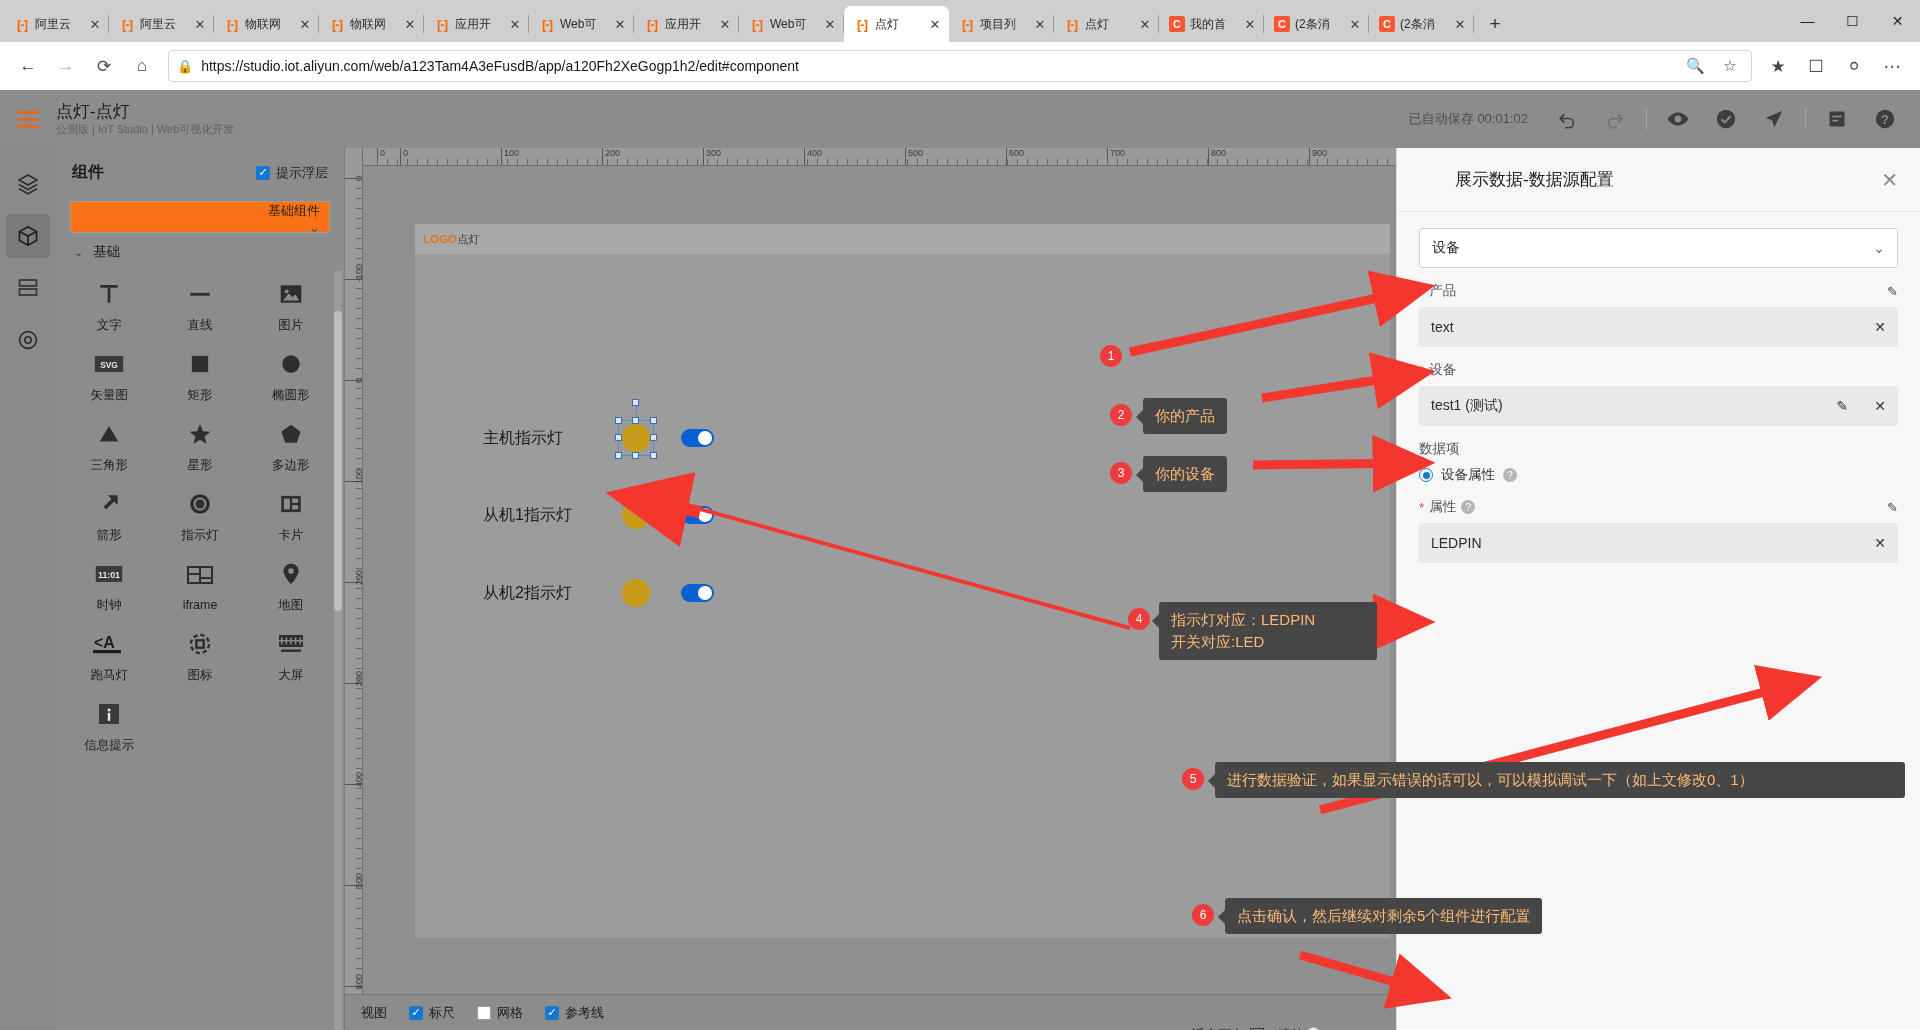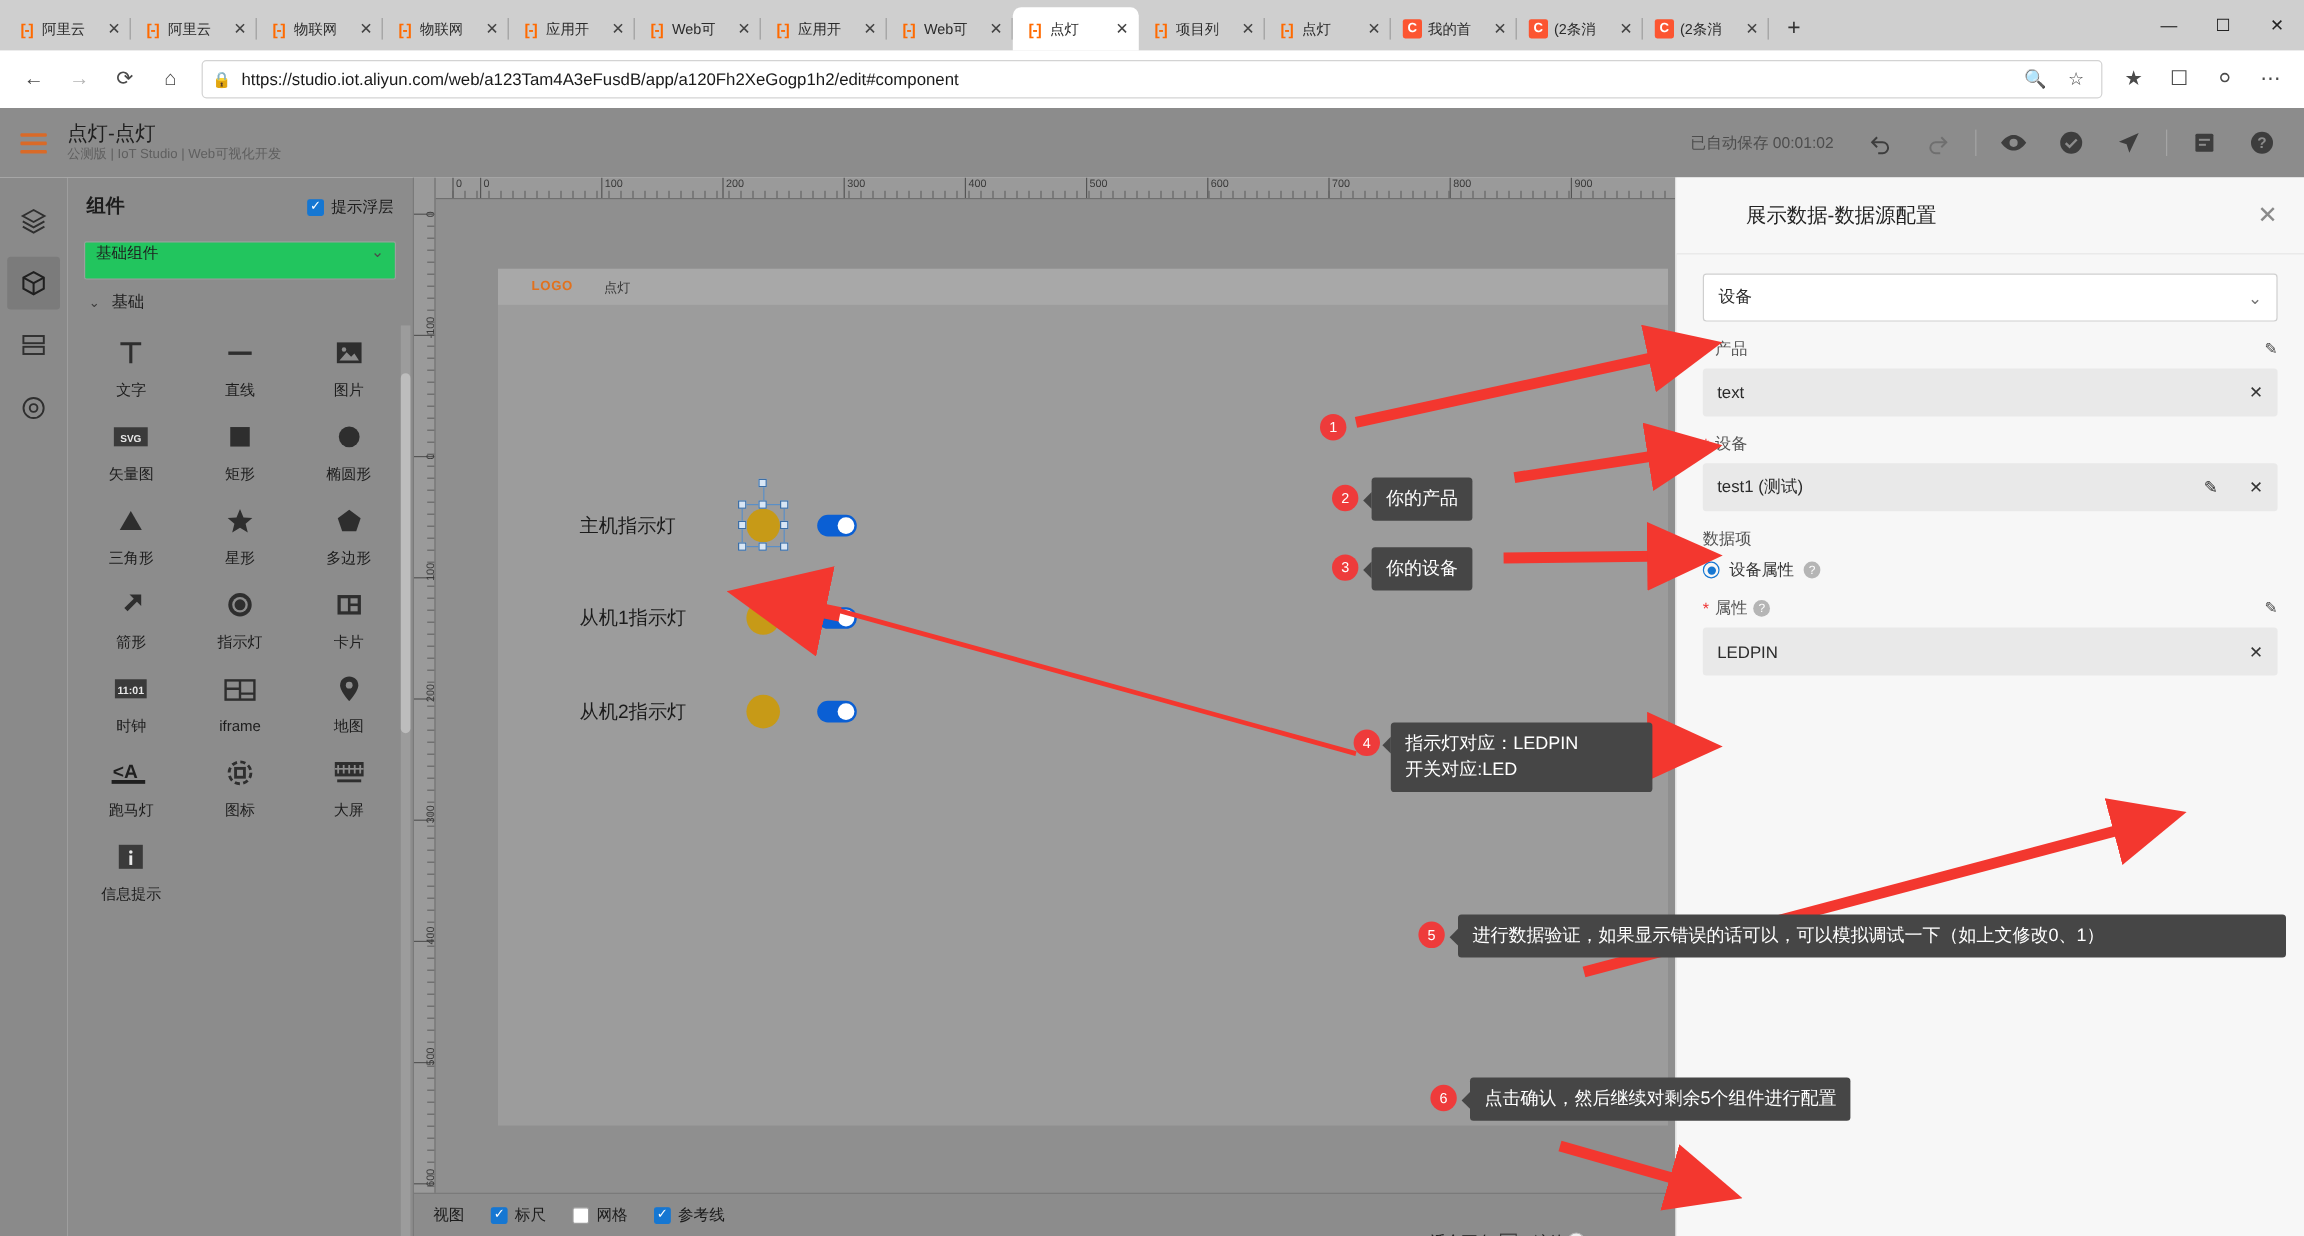--- a/index.html
+++ b/index.html
@@ -73,57 +73,57 @@
   #comp-head { display:flex; align-items:center; padding:14px 16px 8px 16px; }
   #comp-title { font-size:16px; color:#1c1c1c; font-weight:bold; }
   #comp-overlay-toggle { margin-left:auto; display:flex; align-items:center; gap:6px; font-size:13px; color:#1c1c1c; }
   .ckbox { width:14px; height:14px; border:1px solid #9c9c9c; background:#fff; border-radius:2px; display:inline-flex;
     align-items:center; justify-content:center; }
   .ckbox.on { background:#1677d2; border-color:#1677d2; }
   .ckbox.on::after { content:"✓"; color:#fff; font-size:11px; line-height:1; }
   #comp-search { margin:4px 14px 0 14px; height:32px; border:1px solid #9e9e9e; background:#949494;
     display:flex; align-items:center; gap:8px; padding:0 9px; border-radius:2px; }
   #comp-search .ph { font-size:13px; color:#6a6a6a; }
-  #comp-select { margin:10px 14px 0 14px; height:32px; border:1px solid #9e9e9e; background:#22c55e;
-    display:flex; align-items:flex-start; padding:0 9px; border-radius:2px; font-size:13px; color:#1f1f1f; }
+  #comp-select { margin:10px 14px 0 14px; height:32px; border:1px solid #9e9e9e; background:#f97316;
+    display:flex; align-items:flex-end; padding:0 9px; border-radius:2px; font-size:13px; color:#1f1f1f;flex-direction:column; }
   #comp-select .chev { margin-left:auto; color:#4a4a4a; }
   .group-head { display:flex; align-items:center; gap:10px; padding:10px 18px; font-size:13.5px; color:#1c1c1c; }
   .group-head .chev { font-size:11px; color:#3a3a3a; }
   #comp-scroll { flex:1 1 auto; overflow:hidden; position:relative; }
   #comp-grid { display:grid; grid-template-columns:repeat(3,1fr); padding:0 8px; }
   .comp-cell { height:70px; display:flex; flex-direction:column; align-items:center; justify-content:center; gap:8px; }
   .comp-cell .ci { height:30px; display:flex; align-items:center; justify-content:center; color:#2e2e2e; }
   .comp-cell .cl { font-size:12.5px; color:#1c1c1c; }
   #comp-track { position:absolute; right:2px; top:0; width:8px; height:100%; background:#9c9c9c; }
   #comp-thumb { position:absolute; right:2px; top:40px; width:8px; height:300px; background:#bdbdbd; border-radius:4px; }
 
   
   #canvas-area { flex:1 1 auto; background:#8f8f8f; position:relative; overflow:hidden; }
   #ruler-top { position:absolute; left:0; top:0; height:18px; right:0; background:#9a9a9a; border-bottom:1px solid #6f6f6f; }
   #ruler-left { position:absolute; left:0; top:0; width:18px; bottom:0; background:#9a9a9a; border-right:1px solid #6f6f6f; }
   .rt { position:absolute; top:0; font-size:9px; color:#3a3a3a; padding-left:2px; border-left:1px solid #555; height:17px; line-height:11px; }
   .rl { position:absolute; left:0; font-size:9px; color:#3a3a3a; width:17px; border-top:1px solid #555; height:1px; }
   .rl span { display:block; transform:rotate(-90deg); transform-origin:left top; margin-left:9px; margin-top:2px; white-space:nowrap; }
   #page { position:absolute; left:70px; top:76px; width:975px; height:714px; background:#9c9c9c; }
-  #page-topbar { height:30px; background:#a8a8a8; display:flex; align-items:center; gap:26px; padding:0 28px; }
+  #page-topbar { height:30px; background:#a8a8a8; display:flex; align-items:center; gap:0; padding:0 8px; }
   #page-logo { color:#e2711d; font-size:11px; font-weight:bold; letter-spacing:.5px; }
   #page-logotext { font-size:11px; color:#3b3b3b; }
   .dev-row { position:absolute; display:flex; align-items:center; }
   .dev-label { font-size:16px; color:#1b1b1b; width:130px; }
   .lamp { width:28px; height:28px; border-radius:50%; background:#c79a17; }
   .switch { width:33px; height:18px; border-radius:9px; background:#0a5fd4; position:relative; }
   .switch::after { content:""; position:absolute; right:2px; top:2px; width:14px; height:14px; border-radius:50%; background:#fff; }
   #sel-box { position:absolute; width:36px; height:36px; border:1px solid #5a8fc7; }
   .handle { position:absolute; width:7px; height:7px; background:#d8e6f5; border:1px solid #3c6ea5; }
   #hbar { position:absolute; left:50%; top:-18px; width:1px; height:18px; background:#5a8fc7; }
 
   
   .badge { position:absolute; width:22px; height:22px; border-radius:50%; background:#ee3b3b; color:#fff;
     font-size:12px; display:flex; align-items:center; justify-content:center; z-index:40; }
-  .tip { position:absolute; background:#464646; color:#ffffff; font-size:15px; padding:7px 12px; border-radius:3px; z-index:39;
+  .tip { position:absolute; background:#464646; color:#fdba74; font-size:15px; padding:7px 12px; border-radius:3px; z-index:39;
     line-height:1.45; white-space:pre-line; }
   .tip::before { content:""; position:absolute; left:-7px; top:12px; border:7px solid transparent; border-right-color:#464646; border-left:0; }
   svg#arrows { position:absolute; left:0; top:0; width:1920px; height:1030px; pointer-events:none; z-index:38; }
 
   
   #cfg-panel { width:524px; background:#f7f7f7; border-left:1px solid #dcdcdc; display:flex; flex-direction:column; z-index:30; }
   #cfg-head { height:64px; display:flex; align-items:center; padding:0 22px; border-bottom:1px solid #e6e6e6; background:#f7f7f7; }
   #cfg-title { font-size:17px; color:#222;margin-left:36px; }
   #cfg-close { margin-left:auto; font-size:20px; color:#8a8a8a; }
   #cfg-body { flex:1 1 auto; padding:16px 22px 0 22px; overflow:hidden; }

